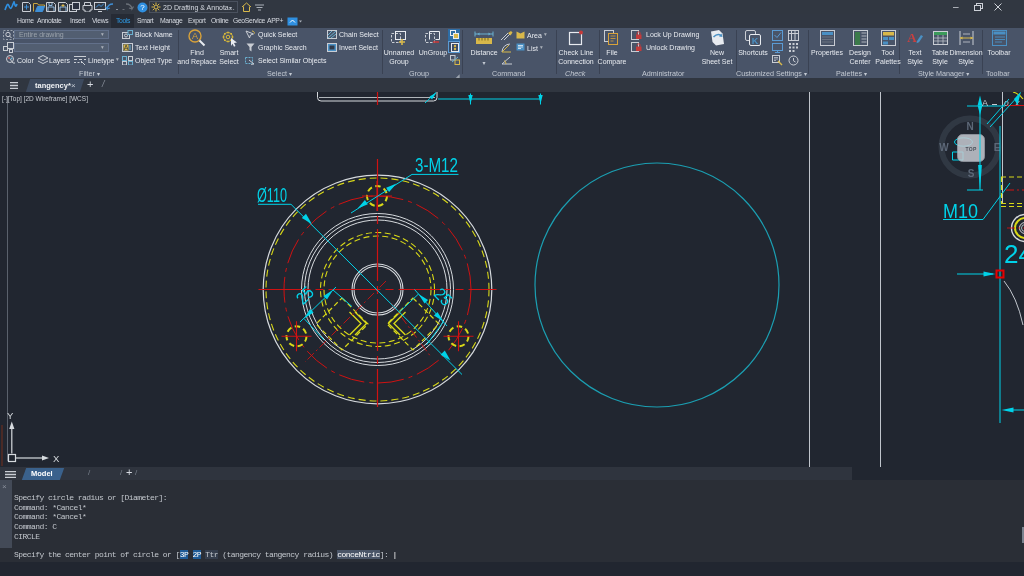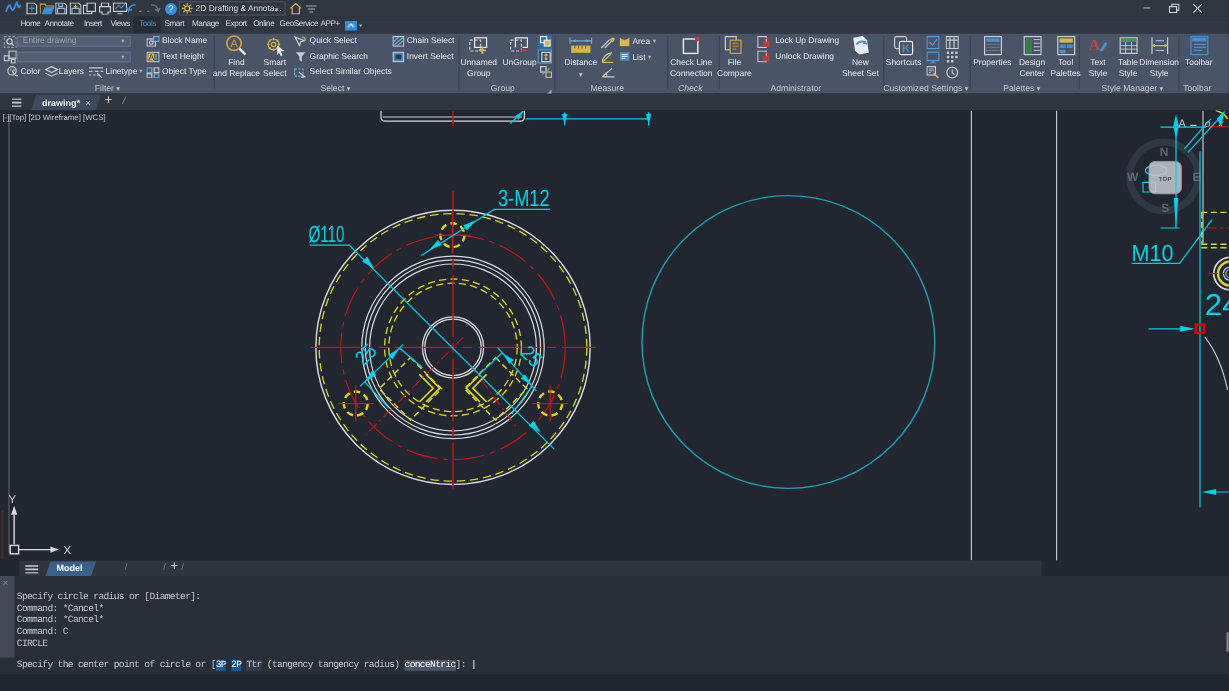--- a/index.html
+++ b/index.html
@@ -17,21 +17,21 @@
 .sep{position:absolute;top:2px;width:1px;height:44px;background:#3a4253;}
 .glabel{position:absolute;top:41px;height:10px;line-height:10px;font-size:7.2px;color:#c3c9d2;white-space:nowrap;}
 .bt1{position:absolute;font-size:7px;color:#e8ebf0;text-align:center;line-height:8.6px;white-space:nowrap;}
 .srow{position:absolute;height:9px;font-size:7px;color:#e8ebf0;line-height:9px;white-space:nowrap;}
 .da{color:#c3c9d2;font-size:6px;}
 
 #tabbar{position:absolute;top:78px;left:0;width:1024px;height:14px;background:#303640;}
 
 #draw{position:absolute;top:92px;left:0;width:1024px;height:375px;background:#212630;}
 
-#modelrow{position:absolute;top:467px;left:16px;width:852px;height:13px;background:#2f343e;}
+#modelrow{position:absolute;top:467px;left:0;width:852px;height:13px;background:#2f343e;}
 
 #cmd{position:absolute;top:480px;left:0;width:1024px;height:82px;background:#2a2e36;font-family:"Liberation Mono",monospace;}
 .cl{position:absolute;left:14px;font-size:8px;letter-spacing:-0.55px;color:#c3c7cd;white-space:pre;}
 
 #status{position:absolute;top:586px;left:0;width:883px;height:14px;background:#303540;}
 </style></head><body>
 <div id="app">
 <div id="titlebar">
 <svg class="ic" style="left:4px;top:1px" width="14" height="12" viewBox="0 0 14 12">
         <path d="M1 9 C3 3 4 2 5 5 C6 8 7 9 9 3 L10 1 L11 4 C11.5 6 12.5 5 13 3" stroke="#2f8fe0" stroke-width="1.6" fill="none"></path>
@@ -280,21 +280,21 @@
 <svg class="ic" style="left:516px;top:15px" width="9" height="8">
         <rect x="0.5" y="0.5" width="8" height="7" fill="#4a90c4"></rect>
         <path d="M2 2.5 h5 M2 4 h5 M2 5.5 h3" stroke="#fff" stroke-width="0.7"></path>
       </svg>
 <div class="srow" style="left:527px;top:15.5px;">List</div>
 <div class="txt" style="left:540px;top:15.5px;font-size:5.5px;color:#aab0b9;">▾</div>
 <svg class="ic" style="left:501px;top:27px" width="12" height="10">
         <path d="M1 9 h10 M1 9 L9 2" stroke="#c9cdd4"></path>
         <path d="M5 9 a5 5 0 0 0 -1.5 -3.5" fill="none" stroke="#d8b84a"></path>
       </svg>
-<div class="glabel" style="left:492px;">Measure</div>
+<div class="glabel" style="left:492px;">Command</div>
 <svg class="ic" style="left:567px;top:1px" width="18" height="18">
         <rect x="2.5" y="3.5" width="12" height="12" fill="none" stroke="#e8ebf0" stroke-width="1.2"></rect>
         <circle cx="14" cy="3.5" r="2" fill="#c43a3a"></circle>
       </svg>
 <div class="bt1" style="left:546px;top:21px;width:60px;">Check Line</div>
       <div class="bt1" style="left:546px;top:30px;width:60px;">Connection</div>
 <div class="glabel" style="left:565px;font-style:italic;">Check</div>
 <svg class="ic" style="left:603px;top:1px" width="19" height="18">
         <rect x="1.5" y="1.5" width="9" height="11" fill="none" stroke="#c9cdd4"></rect>
         <rect x="5.5" y="4.5" width="9" height="11" fill="#495468" stroke="#d8a23a"></rect>
@@ -414,21 +414,21 @@
         <path d="M4 8 h10 M4 10.5 h10 M4 13 h7" stroke="#4a90c4" stroke-width="0.9"></path>
       </svg>
 <div class="bt1" style="left:969px;top:21px;width:60px;">Toolbar</div>
 <div class="glabel" style="left:986px;">Toolbar</div>
     </div>
 <div id="tabbar">
 <svg class="ic" style="left:9.5px;top:4px" width="8" height="7">
         <path d="M0 0.5 h8 M0 3.5 h8 M0 6.5 h8" stroke="#c9cdd4" stroke-width="1.3"></path>
       </svg>
 <div class="ab" style="left:28px;top:1px;width:54px;height:13px;background:#3d4a5e;transform:skewX(-18deg);"></div>
-<div class="txt" style="left:35px;top:3px;font-size:7.5px;color:#f0f2f5;font-weight:bold;">drawing*</div>
+<div class="txt" style="left:35px;top:3px;font-size:7.5px;color:#f0f2f5;font-weight:bold;">tangency*</div>
 <div class="txt" style="left:71px;top:2.5px;font-size:8px;color:#c3c9d2;">×</div>
 <div class="txt" style="left:87px;top:0px;font-size:11px;color:#d7dbe2;">+</div>
 <div class="txt" style="left:102px;top:1px;font-size:9px;color:#8a919c;font-style:italic;">/</div>
 </div>
 <div id="draw">
       <svg width="1024" height="375" viewBox="0 92 1024 375" style="position:absolute;top:0;left:0">
 <path d="M7.5 97 V461" stroke="#5a616c" stroke-width="1"></path>
 <path d="M2 425 V466" stroke="#4a2a26" stroke-width="2"></path>
 <path d="M317.5 92 V97.5 Q317.5 101 321 101 H433.5 Q437 101 437 97.5 V92" fill="none" stroke="#d6dade" stroke-width="1"></path>
 <path d="M319 97.5 H435" stroke="#d6dade" stroke-width="0.8"></path>

